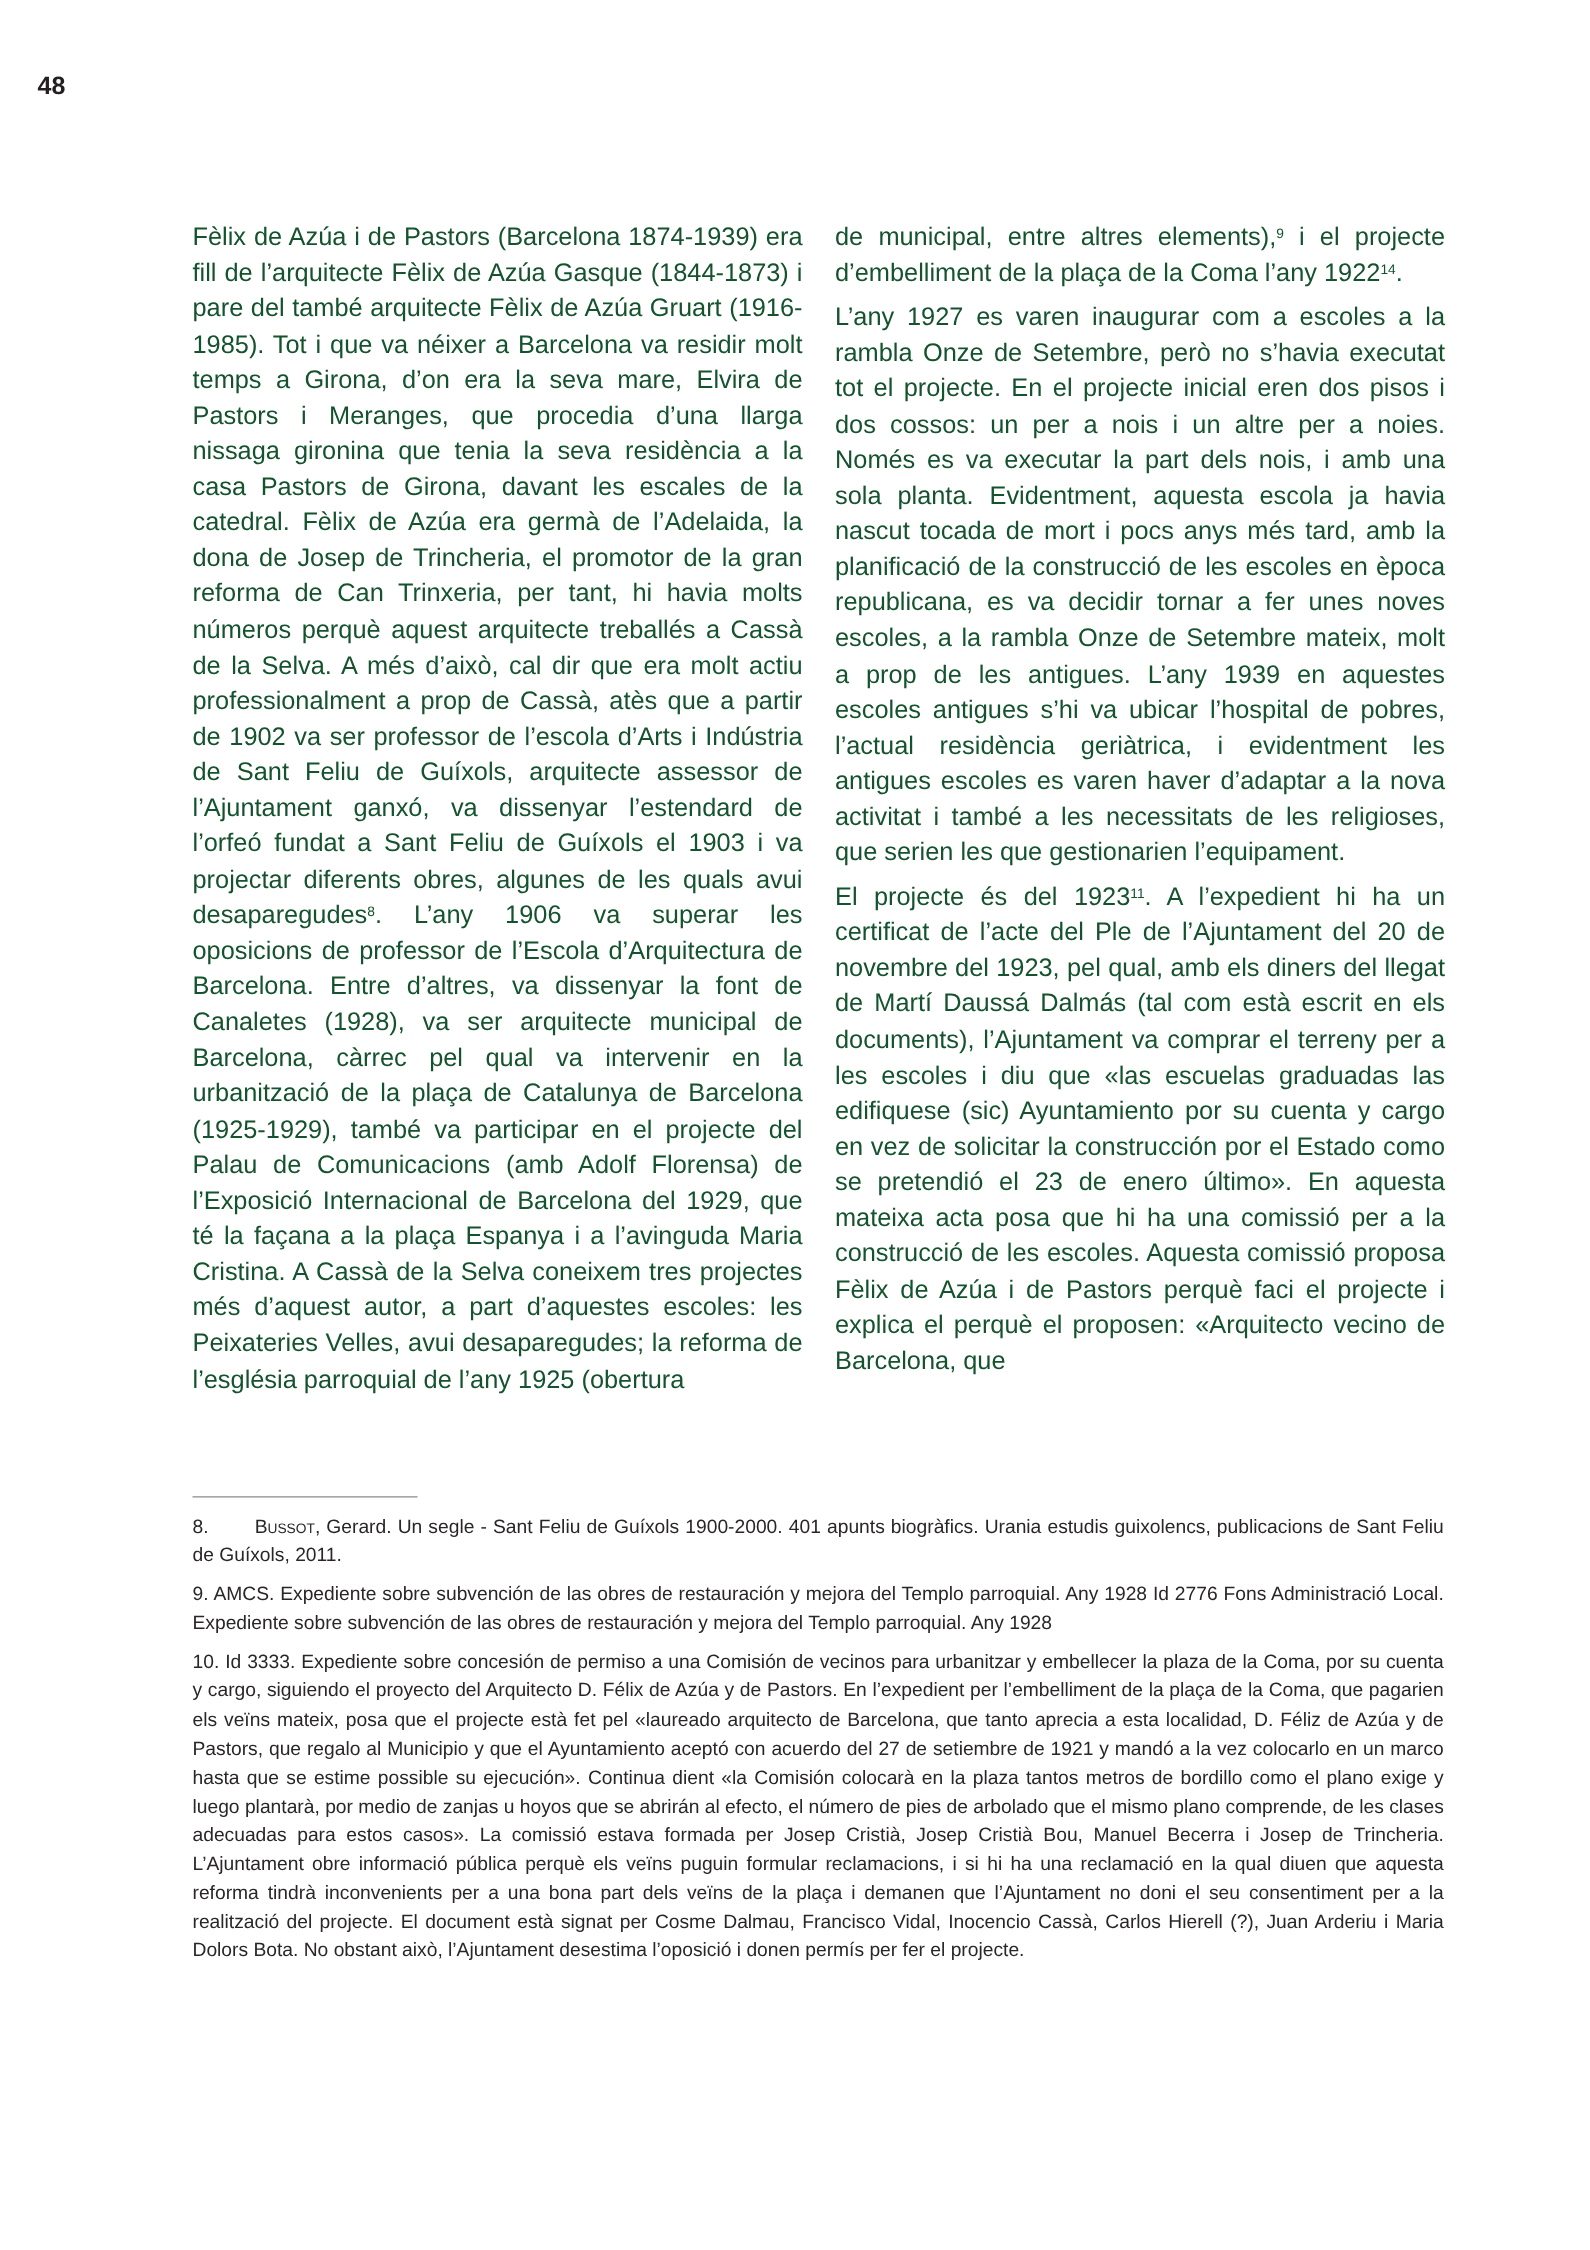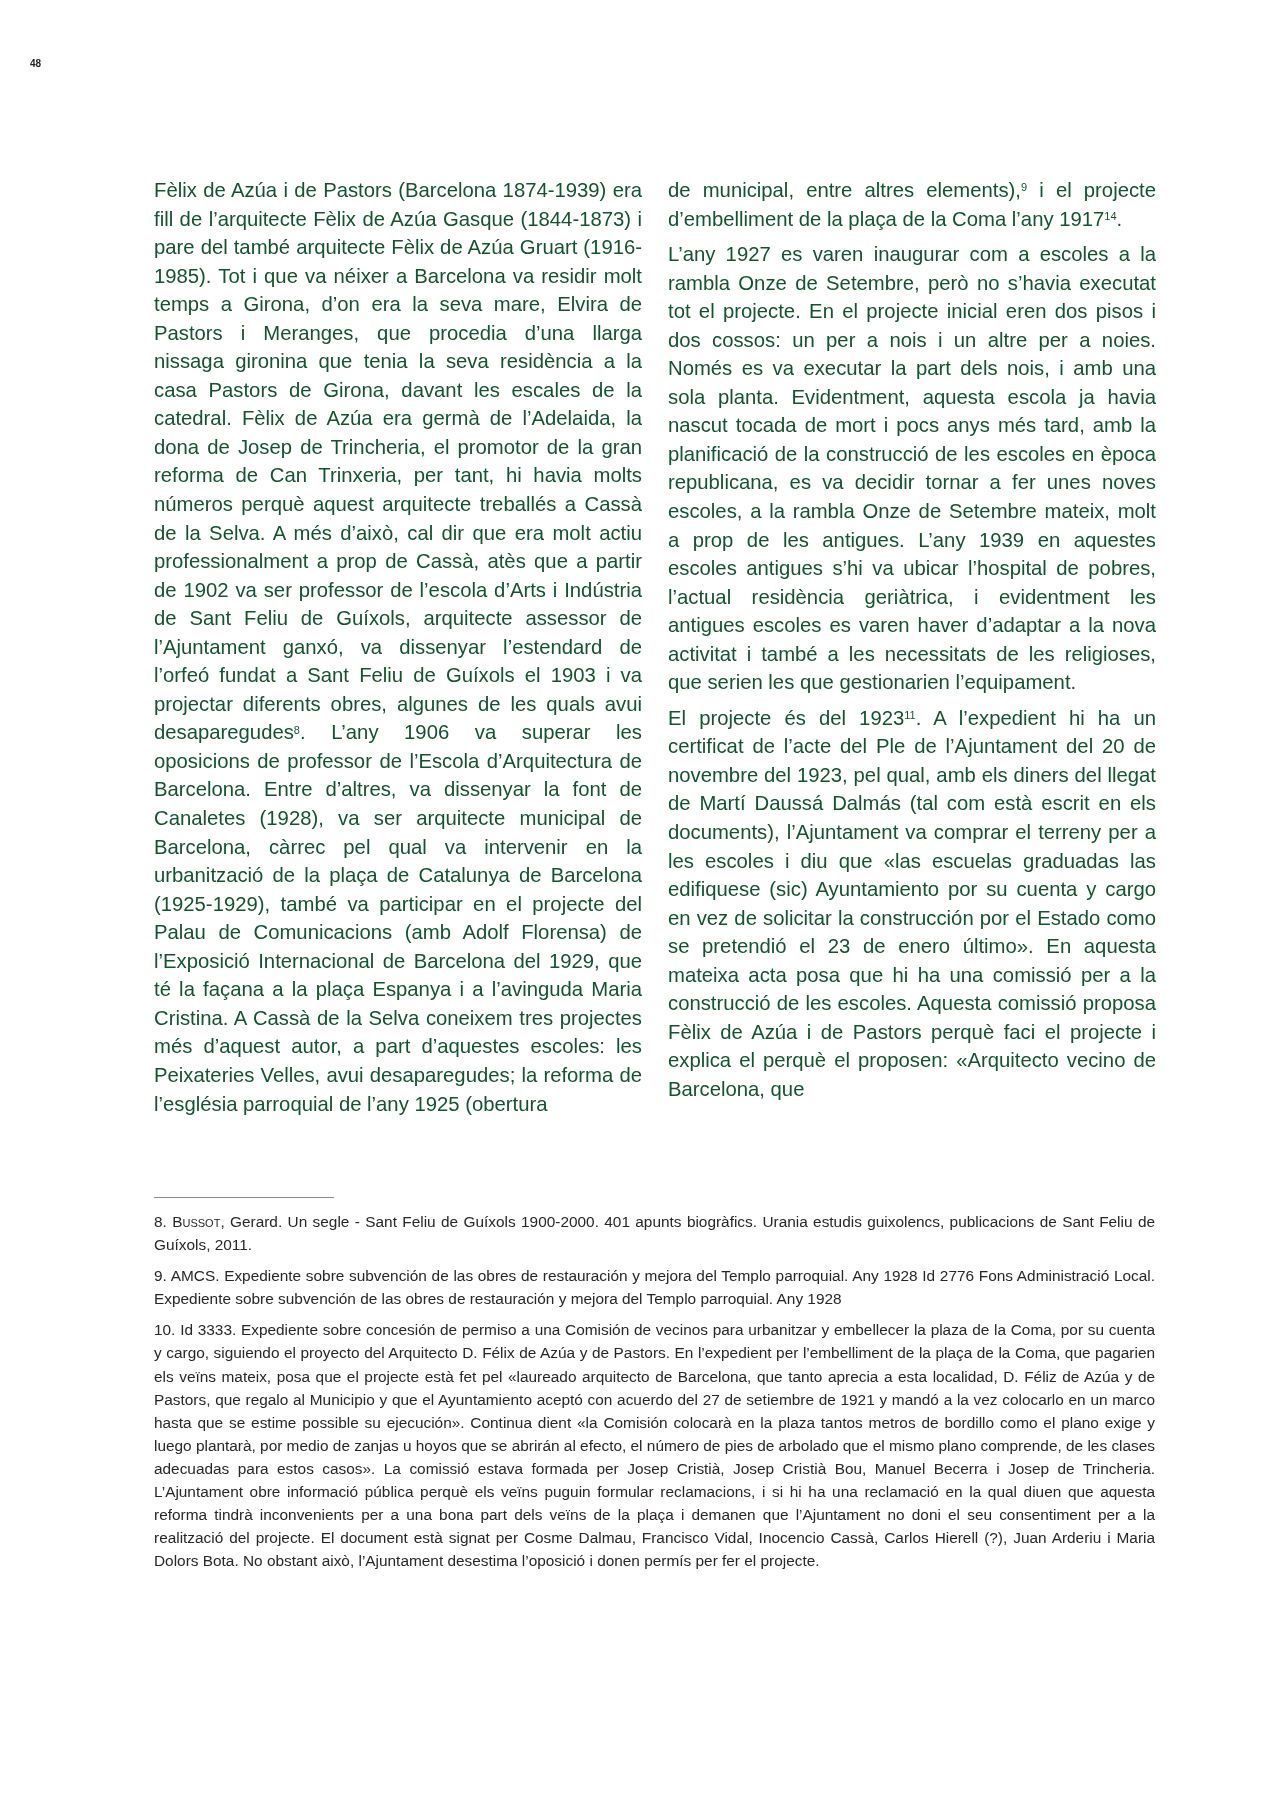--- a/index.html
+++ b/index.html
@@ -12,21 +12,21 @@
     height: 1800px;
     position: relative;
     overflow: hidden;
     font-family: "Liberation Sans", "DejaVu Sans", sans-serif;
     color: #231f20;
   }
   .page-number {
     position: absolute;
     left: 30px;
     top: 58px;
-    font-size: 10px;
+    font-size: 20px;
     font-weight: bold;
     color: #231f20;
   }
   .column {
     position: absolute;
     top: 176px;
     width: 488px;
     font-size: 20.3px;
     line-height: 28.55px;
     text-align: justify;
@@ -40,20 +40,21 @@
   .col-right { left: 668px; }
   sup {
     font-size: 11px;
     line-height: 0;
     vertical-align: super;
     position: relative;
     top: 2px;
   }
   .sc {
     font-variant: small-caps;
+    margin-left: 32px;
   }
   .footnote-rule {
     position: absolute;
     left: 154px;
     top: 1197px;
     width: 180px;
     height: 0;
     border-top: 1px solid #8a8a8a;
   }
   .footnotes {
@@ -73,21 +74,21 @@
 </head>
 <body>
 
 <div class="page-number">48</div>
 
 <div class="column col-left">
   <p><span>Fèlix de Azúa i de Pastors (Barcelona 1874-1939) era fill de l’arquitecte Fèlix de Azúa Gasque (1844-1873) i pare del també arquitecte Fèlix de Azúa Gruart (1916-1985). Tot i que va néixer a Barcelona va residir molt temps a Girona, d’on era la seva mare, Elvira de Pastors i Meranges, que procedia d’una llarga nissaga gironina que tenia la seva residència a la casa Pastors de Girona, davant les escales de la catedral. Fèlix de Azúa era germà de l’Adelaida, la dona de Josep de Trincheria, el promotor de la gran reforma de Can Trinxeria, per tant, hi havia molts números perquè aquest arquitecte treballés a Cassà de la Selva. A més d’això, cal dir que era molt actiu professionalment a prop de Cassà, atès que a partir de 1902 va ser professor de l’escola d’Arts i Indústria de Sant Feliu de Guíxols, arquitecte assessor de l’Ajuntament ganxó, va dissenyar l’estendard de l’orfeó fundat a Sant Feliu de Guíxols el 1903 i va projectar diferents obres, algunes de les quals avui desaparegudes</span><sup>8</sup><span>. L’any 1906 va superar les oposicions de professor de l’Escola d’Arquitectura de Barcelona. Entre d’altres, va dissenyar la font de Canaletes (1928), va ser arquitecte municipal de Barcelona, càrrec pel qual va intervenir en la urbanització de la plaça de Catalunya de Barcelona (1925-1929), també va participar en el projecte del Palau de Comunicacions (amb Adolf Florensa) de l’Exposició Internacional de Barcelona del 1929, que té la façana a la plaça Espanya i a l’avinguda Maria Cristina. A Cassà de la Selva coneixem tres projectes més d’aquest autor, a part d’aquestes escoles: les Peixateries Velles, avui desaparegudes; la reforma de l’església parroquial de l’any 1925 (obertura</span></p>
 </div>
 
 <div class="column col-right">
-  <p><span>de municipal, entre altres elements),</span><sup>9</sup><span> i el projecte d’embelliment de la plaça de la Coma l’any 1917</span><sup>14</sup><span>.</span></p>
+  <p><span>de municipal, entre altres elements),</span><sup>9</sup><span> i el projecte d’embelliment de la plaça de la Coma l’any 1922</span><sup>14</sup><span>.</span></p>
   <p>L’any 1927 es varen inaugurar com a escoles a la rambla Onze de Setembre, però no s’havia executat tot el projecte. En el projecte inicial eren dos pisos i dos cossos: un per a nois i un altre per a noies. Només es va executar la part dels nois, i amb una sola planta. Evidentment, aquesta escola ja havia nascut tocada de mort i pocs anys més tard, amb la planificació de la construcció de les escoles en època republicana, es va decidir tornar a fer unes noves escoles, a la rambla Onze de Setembre mateix, molt a prop de les antigues. L’any 1939 en aquestes escoles antigues s’hi va ubicar l’hospital de pobres, l’actual residència geriàtrica, i evidentment les antigues escoles es varen haver d’adaptar a la nova activitat i també a les necessitats de les religioses, que serien les que gestionarien l’equipament.</p>
   <p><span>El projecte és del 1923</span><sup>11</sup><span>. A l’expedient hi ha un certificat de l’acte del Ple de l’Ajuntament del 20 de novembre del 1923, pel qual, amb els diners del llegat de Martí Daussá Dalmás (tal com està escrit en els documents), l’Ajuntament va comprar el terreny per a les escoles i diu que «las escuelas graduadas las edifiquese (sic) Ayuntamiento por su cuenta y cargo en vez de solicitar la construcción por el Estado como se pretendió el 23 de enero último». En aquesta mateixa acta posa que hi ha una comissió per a la construcció de les escoles. Aquesta comissió proposa Fèlix de Azúa i de Pastors perquè faci el projecte i explica el perquè el proposen: «Arquitecto vecino de Barcelona, que</span></p>
 </div>
 
 <div class="footnote-rule"></div>
 
 <div class="footnotes">
   <p><span>8.</span> <span class="sc">Bussot</span><span>, Gerard. Un segle  - Sant Feliu de Guíxols 1900-2000. 401 apunts biogràfics. Urania estudis guixolencs, publicacions de Sant Feliu de Guíxols, 2011.</span></p>
   <p><span>9.</span> <span>AMCS. Expediente sobre subvención de las obres de restauración y mejora del Templo parroquial. Any 1928 Id 2776 Fons Administració Local. Expediente sobre subvención de las obres de restauración y mejora del Templo parroquial. Any 1928</span></p>
   <p><span>10.</span> <span>Id 3333. Expediente sobre concesión de permiso a una Comisión de vecinos para urbanitzar y embellecer la plaza de la Coma, por su cuenta y cargo, siguiendo el proyecto del Arquitecto D. Félix de Azúa y de Pastors. En l’expedient per l’embelliment de la plaça de la Coma, que pagarien els veïns mateix, posa que el projecte està fet pel «laureado arquitecto de Barcelona, que tanto aprecia a esta localidad, D. Féliz de Azúa y de Pastors, que regalo al Municipio y que el Ayuntamiento aceptó con acuerdo del 27 de setiembre de 1921 y mandó a la vez colocarlo en un marco hasta que se estime possible su ejecución». Continua dient «la Comisión colocarà en la plaza tantos metros de bordillo como el plano exige y luego plantarà, por medio de zanjas u hoyos que se abrirán al efecto, el número de pies de arbolado que el mismo plano comprende, de les clases adecuadas para estos casos». La comissió estava formada per Josep Cristià, Josep Cristià Bou, Manuel Becerra i Josep de Trincheria. L’Ajuntament obre informació pública perquè els veïns puguin formular reclamacions, i si hi ha una reclamació en la qual diuen que aquesta reforma tindrà inconvenients per a una bona part dels veïns de la plaça i demanen que l’Ajuntament no doni el seu consentiment per a la realització del projecte. El document està signat per Cosme Dalmau, Francisco Vidal, Inocencio Cassà, Carlos Hierell (?), Juan Arderiu i Maria Dolors Bota. No obstant això, l’Ajuntament desestima l’oposició i donen permís per fer el projecte.</span></p>

